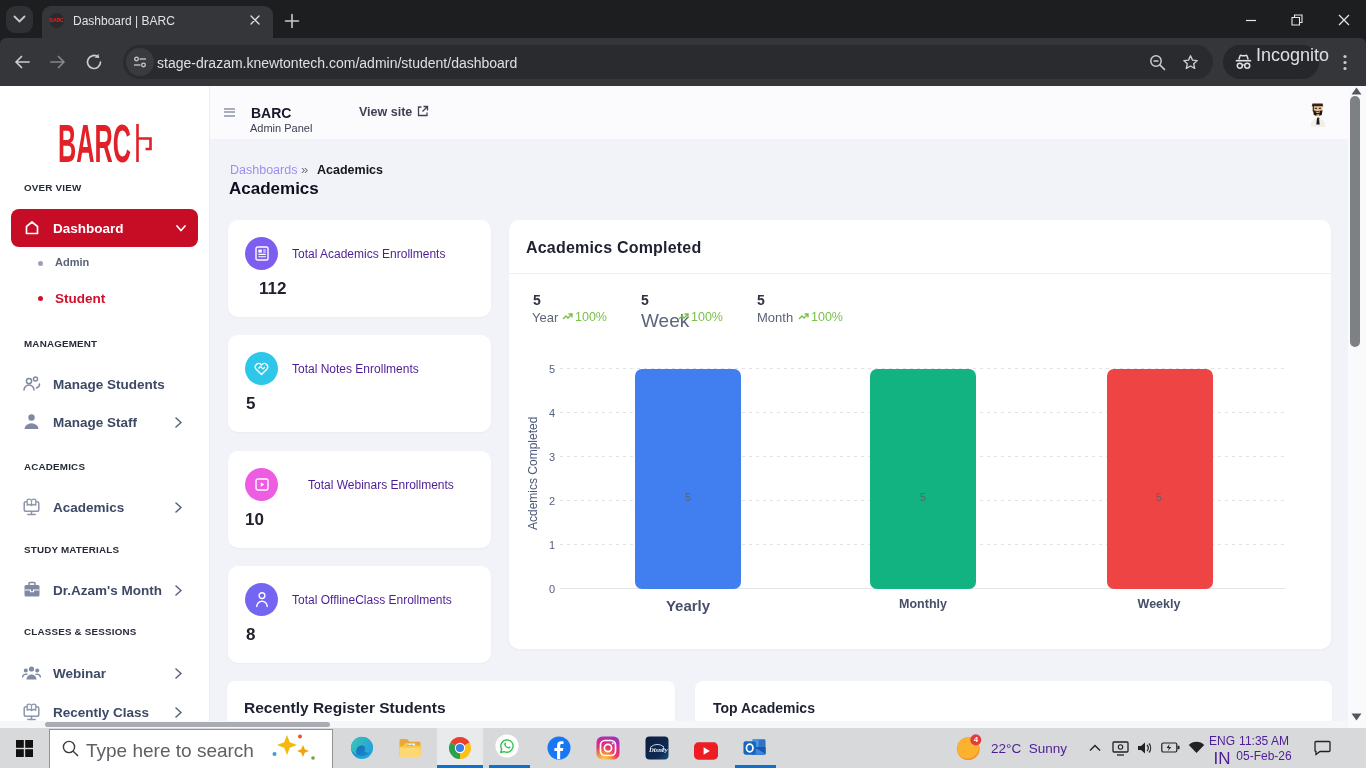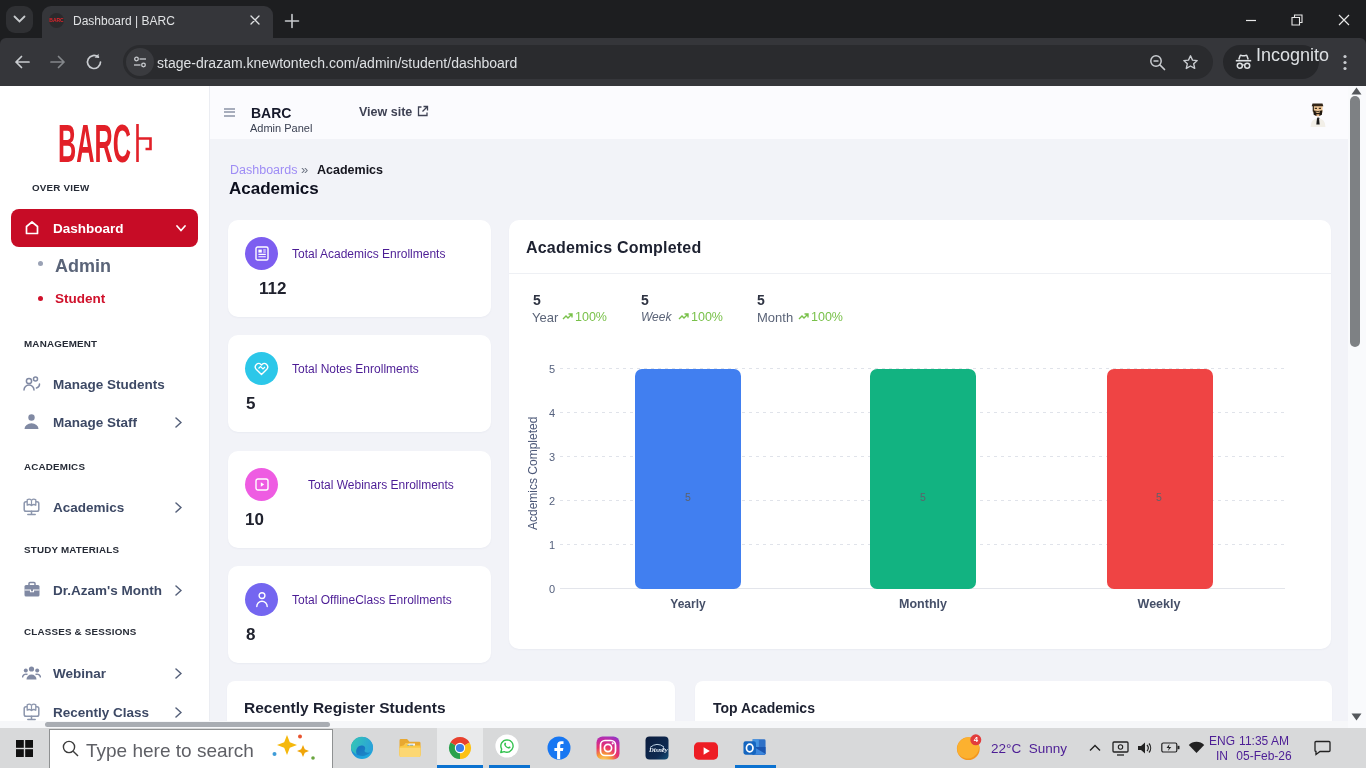--- a/index.html
+++ b/index.html
@@ -105,31 +105,31 @@
   </svg>
 
 <div class="abs" id="page"></div>
 <div class="abs" id="topbar"></div>
 <div class="abs" id="sidebar"></div>
 
 <svg class="abs" style="left:56px;top:118px" width="104" height="50" viewBox="0 0 104 50">
   <text x="2" y="44" textLength="73" lengthAdjust="spacingAndGlyphs" font-family="Liberation Sans" font-weight="bold" font-size="53" fill="#e22028">BARC</text>
   <path d="M81.5 6 V44 M81.5 20.5 H94.5 V31 H89.5" stroke="#e22028" stroke-width="2.6" fill="none"></path>
 </svg>
-<div class="abs seclabel" style="left:24px;top:182px;margin-left:8px;">OVER VIEW</div>
+<div class="abs seclabel" style="left:24px;top:182px;">OVER VIEW</div>
 <div class="abs" style="left:11px;top:209px;width:187px;height:38px;border-radius:8px;background:#c70c26;"></div>
 <svg class="abs" style="left:24px;top:220px" width="16" height="16" viewBox="0 0 16 16">
     <path d="M2.5 6.5 L8 2 L13.5 6.5 V13.5 H2.5 Z" stroke="#ffffff" stroke-width="1.7" fill="none" stroke-linejoin="round"></path>
   </svg>
 <div class="abs" style="left:53px;top:221px;font-size:13.5px;font-weight:bold;color:#ffffff;">Dashboard</div>
 <svg class="abs" style="left:176px;top:225px" width="10" height="7" viewBox="0 0 10 7">
     <path d="M1 1 L5 5.5 L9 1" stroke="#ffffff" stroke-width="1.7" fill="none" stroke-linecap="round"></path>
   </svg>
 <div class="abs" style="left:38px;top:260.5px;width:5px;height:5px;border-radius:50%;background:#9aa2b5;"></div>
-<div class="abs" style="left:55px;top:256px;font-size:18px;font-weight:bold;color:#5a6478;">Admin</div>
+<div class="abs" style="left:55px;top:256px;font-size:11px;font-weight:bold;color:#5a6478;">Admin</div>
 <div class="abs" style="left:38px;top:295.5px;width:5px;height:5px;border-radius:50%;background:#d0112b;"></div>
 <div class="abs" style="left:55px;top:291px;font-size:13.5px;font-weight:bold;color:#d0112b;">Student</div>
 <div class="abs seclabel" style="left:24px;top:338px;">MANAGEMENT</div>
 <svg class="abs" style="left:22px;top:375px" width="19" height="18" viewBox="0 0 19 18">
     <circle cx="7" cy="6" r="2.6" stroke="#8089a3" stroke-width="1.5" fill="none"></circle>
     <circle cx="13.5" cy="4" r="2" stroke="#8089a3" stroke-width="1.5" fill="none"></circle>
     <path d="M2 15 a5 5 0 0 1 10 0" stroke="#8089a3" stroke-width="1.5" fill="none" stroke-linecap="round"></path>
     <path d="M14.5 13 a4 4 0 0 0 3-4" stroke="#8089a3" stroke-width="1.5" fill="none" stroke-linecap="round"></path>
   </svg>
 <div class="abs navitem" style="left:53px;top:377px;">Manage Students</div>
@@ -250,21 +250,21 @@
 <div class="card" style="left:509px;top:220px;width:822px;height:429px;"></div>
 <div class="abs" style="left:526px;top:239px;font-size:16px;letter-spacing:0.2px;font-weight:bold;color:#1d2130;">Academics Completed</div>
 <div class="abs" style="left:509px;top:273px;width:822px;height:1px;background:#eef0f4;"></div>
 <div class="abs" style="left:533px;top:292px;font-size:14px;font-weight:bold;color:#2e3342;">5</div>
 <div class="abs" style="left:532px;top:310px;font-size:13px;color:#5b6478;">Year</div>
 <svg class="abs" style="left:562px;top:312px" width="11" height="9" viewBox="0 0 11 9">
     <path d="M1 7 L4 4 L6 6 L10 2 M6.5 2 H10 V5.5" stroke="#79c14a" stroke-width="1.4" fill="none"></path>
   </svg>
 <div class="abs" style="left:575px;top:310px;font-size:12.5px;color:#79c14a;">100%</div>
 <div class="abs" style="left:641px;top:292px;font-size:14px;font-weight:bold;color:#2e3342;">5</div>
-<div class="abs" style="left:641px;top:310px;font-size:12px;color:#5b6478;font-style:italic;">Week</div>
+<div class="abs" style="left:641px;top:310px;font-size:19px;color:#5b6478;">Week</div>
 <svg class="abs" style="left:678px;top:312px" width="11" height="9" viewBox="0 0 11 9">
     <path d="M1 7 L4 4 L6 6 L10 2 M6.5 2 H10 V5.5" stroke="#79c14a" stroke-width="1.4" fill="none"></path>
   </svg>
 <div class="abs" style="left:691px;top:310px;font-size:12.5px;color:#79c14a;">100%</div>
 <div class="abs" style="left:757px;top:292px;font-size:14px;font-weight:bold;color:#2e3342;">5</div>
 <div class="abs" style="left:757px;top:310px;font-size:13px;color:#5b6478;">Month</div>
 <svg class="abs" style="left:798px;top:312px" width="11" height="9" viewBox="0 0 11 9">
     <path d="M1 7 L4 4 L6 6 L10 2 M6.5 2 H10 V5.5" stroke="#79c14a" stroke-width="1.4" fill="none"></path>
   </svg>
 <div class="abs" style="left:811px;top:310px;font-size:12.5px;color:#79c14a;">100%</div>
@@ -283,21 +283,21 @@
 <div class="gline" style="top:500px;"></div>
 <div class="gline" style="top:544px;"></div>
 <div class="gline" style="top:588px;"></div>
 <div class="abs" style="left:560px;top:588px;width:725px;height:1px;background:#e3e5eb;"></div>
 <div class="abs" style="left:635px;top:368.5px;width:106px;height:220.5px;border-radius:7px;background:#417ff0;"></div>
 <div class="abs" style="left:870px;top:368.5px;width:106px;height:220.5px;border-radius:7px;background:#12b381;"></div>
 <div class="abs" style="left:1107px;top:368.5px;width:106px;height:220.5px;border-radius:7px;background:#ef4444;"></div>
 <div class="abs" style="left:683px;top:491px;width:10px;text-align:center;font-size:10.5px;color:#5d626b;">5</div>
 <div class="abs" style="left:918px;top:491px;width:10px;text-align:center;font-size:10.5px;color:#5d626b;">5</div>
 <div class="abs" style="left:1154px;top:491px;width:10px;text-align:center;font-size:10.5px;color:#5d626b;">5</div>
-<div class="abs" style="left:638px;top:597px;width:100px;text-align:center;font-size:12px;font-weight:bold;color:#454f68;">Yearly</div>
+<div class="abs" style="left:638px;top:597px;width:100px;text-align:center;font-size:15px;font-weight:bold;color:#454f68;">Yearly</div>
 <div class="abs" style="left:873px;top:597px;width:100px;text-align:center;font-size:12.5px;font-weight:bold;color:#454f68;">Monthly</div>
 <div class="abs" style="left:1109px;top:597px;width:100px;text-align:center;font-size:12.5px;font-weight:bold;color:#454f68;">Weekly</div>
 
 <div class="card" style="left:227px;top:681px;width:448px;height:47px;border-radius:8px 8px 0 0;"></div>
 <div class="abs" style="left:244px;top:699px;font-size:15.5px;font-weight:bold;color:#1c2030;">Recently Register Students</div>
 <div class="card" style="left:695px;top:681px;width:637px;height:47px;border-radius:8px 8px 0 0;"></div>
 <div class="abs" style="left:713px;top:700px;font-size:14px;font-weight:bold;color:#1c2030;">Top Academics</div>
 
 <div class="abs" style="left:1348px;top:86px;width:18px;height:642px;background:#f9fafc;"></div>
 <svg class="abs" style="left:1351px;top:87px" width="11" height="8" viewBox="0 0 11 8">
@@ -447,18 +447,18 @@
   </svg>
 <svg class="abs" style="left:1161px;top:741px" width="19" height="13" viewBox="0 0 19 13">
     <rect x="0.8" y="2" width="15" height="9" rx="1.5" stroke="#222" stroke-width="1.2" fill="none"></rect>
     <rect x="16.5" y="4.8" width="2" height="3.4" fill="#222"></rect>
     <path d="M8.5 3 l-3 4 h2.4 l-1 3 3.4-4 h-2.4 z" fill="#222"></path>
   </svg>
 <svg class="abs" style="left:1188px;top:741px" width="17" height="13" viewBox="0 0 17 13">
     <path d="M8.5 12 L0.8 4 a11 11 0 0 1 15.4 0 z" fill="#222"></path>
   </svg>
 <div class="abs tray" style="left:1209px;top:734px;width:26px;text-align:center;font-size:12px;">ENG</div>
-<div class="abs tray" style="left:1209px;top:748.5px;width:26px;text-align:center;font-size:12px;">IN</div>
+<div class="abs tray" style="left:1209px;top:748.5px;width:26px;text-align:center;font-size:17px;">IN</div>
 <div class="abs tray" style="left:1238px;top:734px;width:52px;text-align:center;font-size:12px;">11:35 AM</div>
 <div class="abs tray" style="left:1236px;top:748.5px;width:56px;text-align:center;font-size:12px;">05-Feb-26</div>
 <svg class="abs" style="left:1314px;top:740px" width="17" height="16" viewBox="0 0 17 16">
     <path d="M2 1.5 h13 a1 1 0 0 1 1 1 v8 a1 1 0 0 1 -1 1 h-9 l-4 3 v-3 h0 a1 1 0 0 1 -1-1 v-8 a1 1 0 0 1 1-1" stroke="#222" stroke-width="1.3" fill="none"></path>
   </svg>
 
 </body></html>

